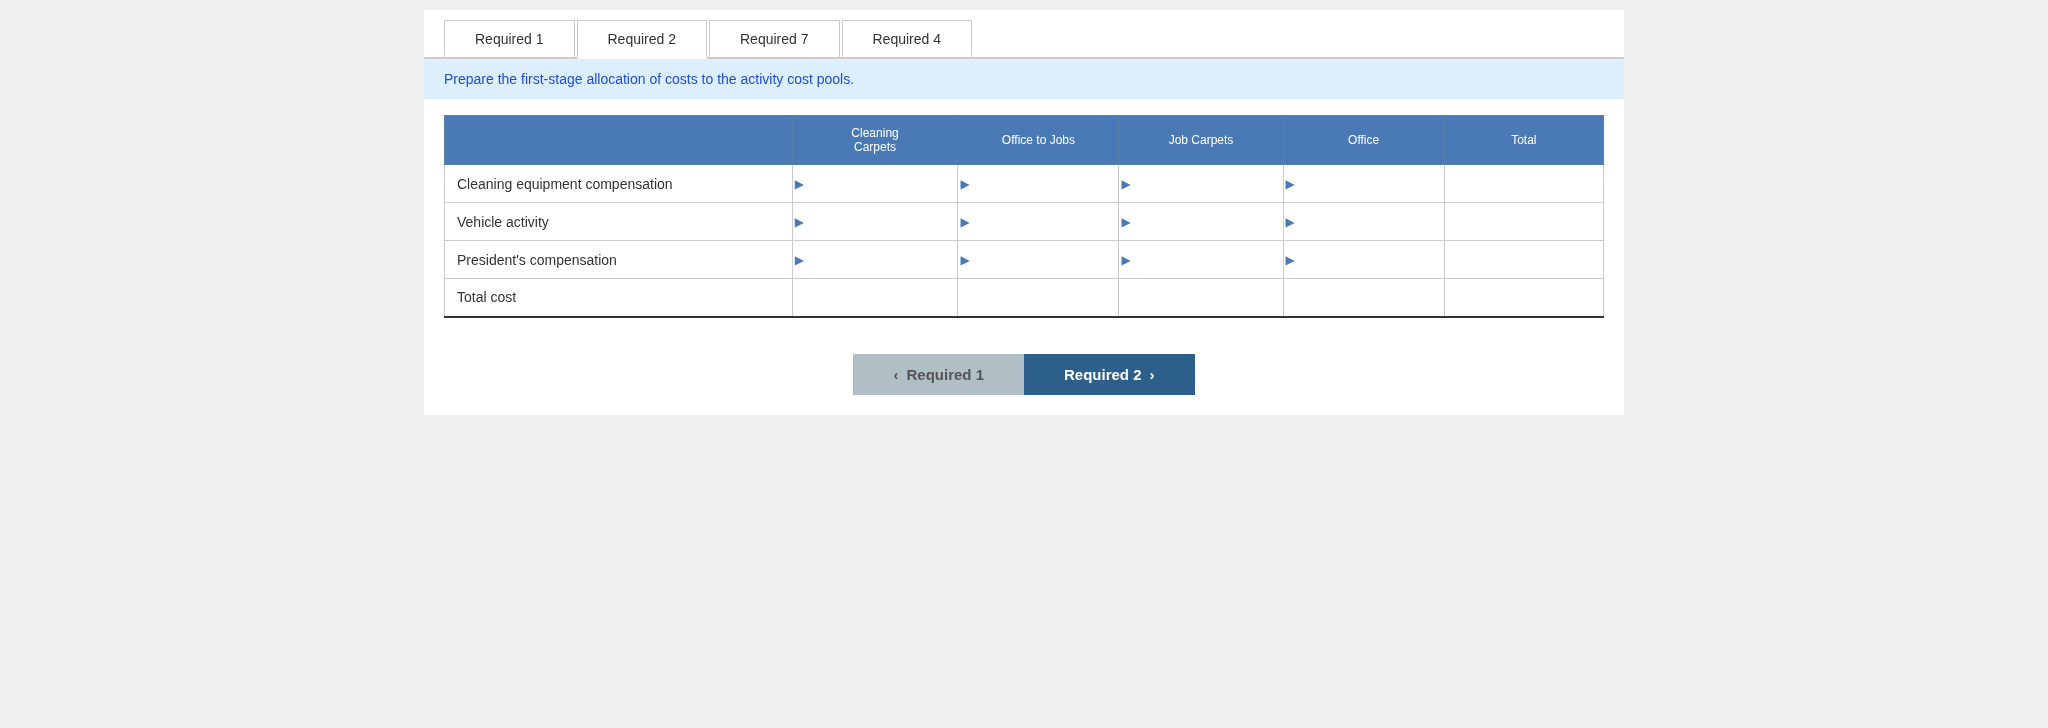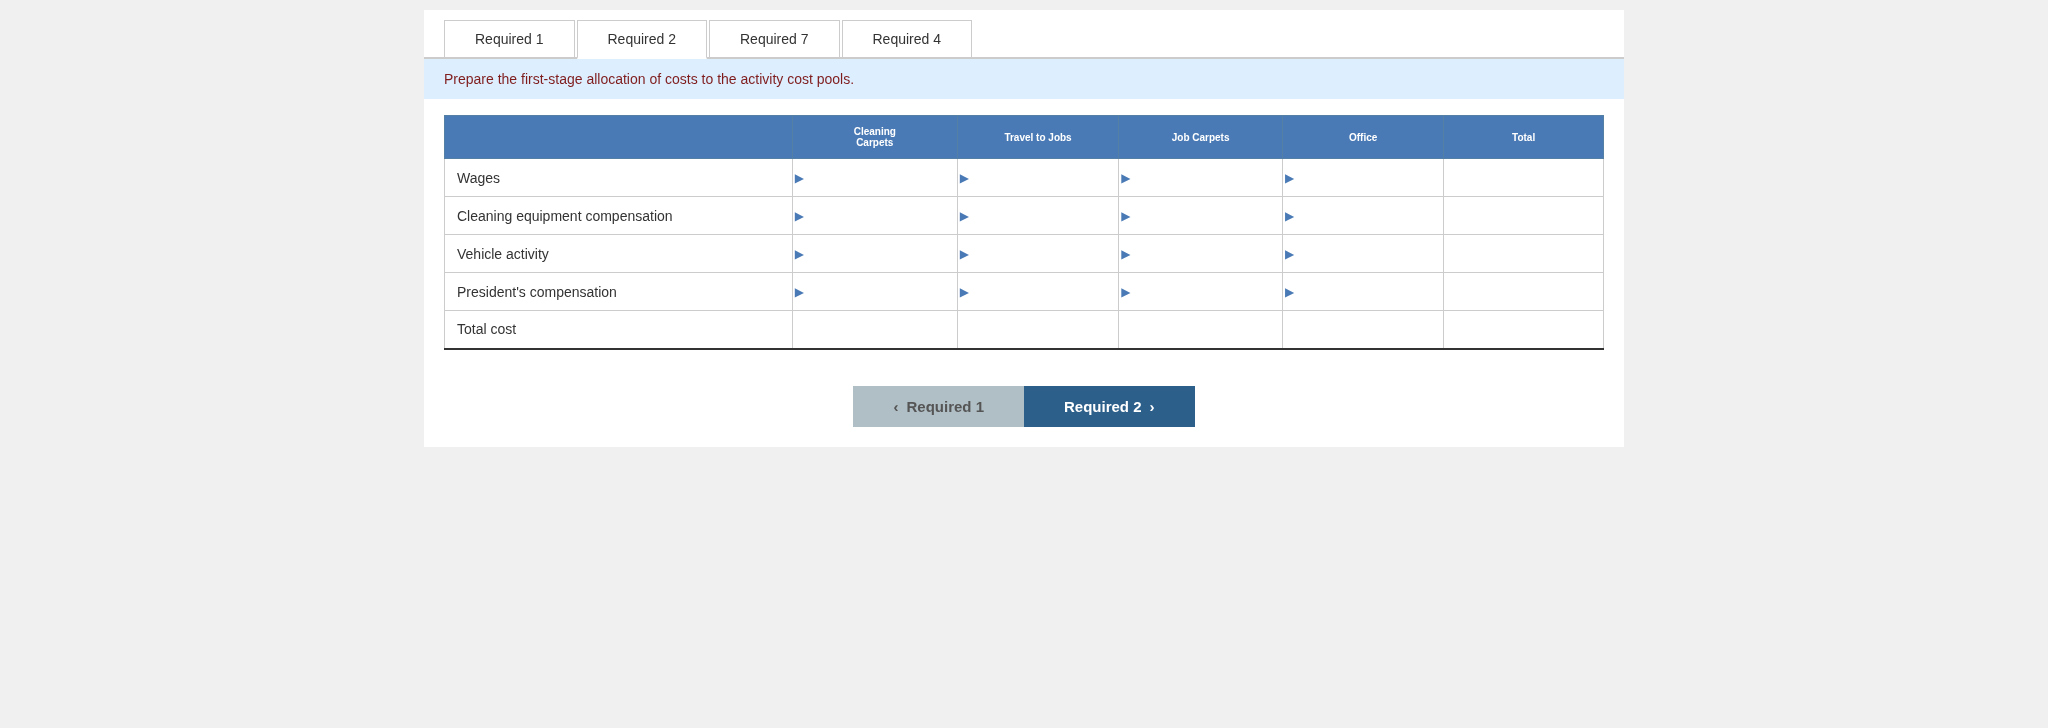--- a/index.html
+++ b/index.html
@@ -49,21 +49,21 @@
       border-bottom: 2px solid #fff;
       margin-bottom: -2px;
       font-weight: normal;
     }
 
     
     .instruction-box {
       background: #ddeeff;
       padding: 12px 20px;
       font-size: 14px;
-      color: #7f1d1d;
+      color: #1d4ed8;
       margin: 0;
     }
 
     
     .table-wrapper {
       padding: 16px 20px;
     }
 
     table {
       width: 100%;
@@ -72,22 +72,22 @@
     }
 
     thead tr {
       background: #4a7ab5;
       color: #fff;
     }
 
     thead th {
       padding: 10px 12px;
       text-align: center;
-      font-weight: bold;
-      font-size: 10px;
+      font-weight: normal;
+      font-size: 12px;
       border: 1px solid #5580a5;
     }
 
     thead th.label-col {
       background: #4a7ab5;
       text-align: left;
       width: 30%;
     }
 
     tbody tr {
@@ -206,60 +206,28 @@
   </div>
 
   <div class="instruction-box">Prepare the first-stage allocation of costs to the activity cost pools.</div>
 
   <div class="table-wrapper">
     <table>
       <thead>
         <tr>
           <th class="label-col"></th>
           <th>Cleaning<br>Carpets</th>
-          <th>Travel to Jobs</th>
+          <th>Office to Jobs</th>
           <th>Job Carpets</th>
           <th>Office</th>
           <th>Total</th>
         </tr>
       </thead>
       <tbody id="table-body">
 
-      <tr>
-            <td class="row-label">Wages</td>
-            <td class="input-cell">
-              <div class="input-cell-inner">
-                <span class="cell-arrow">▶</span>
-                <input type="text" class="cell-input" style="">
-              </div>
-            </td>
-            <td class="input-cell">
-              <div class="input-cell-inner">
-                <span class="cell-arrow">▶</span>
-                <input type="text" class="cell-input" style="">
-              </div>
-            </td>
-            <td class="input-cell">
-              <div class="input-cell-inner">
-                <span class="cell-arrow">▶</span>
-                <input type="text" class="cell-input" style="">
-              </div>
-            </td>
-            <td class="input-cell">
-              <div class="input-cell-inner">
-                <span class="cell-arrow">▶</span>
-                <input type="text" class="cell-input" style="">
-              </div>
-            </td>
-            <td class="input-cell total-cell">
-              <div class="input-cell-inner">
-                <input type="text" class="cell-input" style="">
-              </div>
-            </td>
-          </tr>
           <tr>
             <td class="row-label">Cleaning equipment compensation</td>
             <td class="input-cell">
               <div class="input-cell-inner">
                 <span class="cell-arrow">▶</span>
                 <input type="text" class="cell-input" style="">
               </div>
             </td>
             <td class="input-cell">
               <div class="input-cell-inner">

